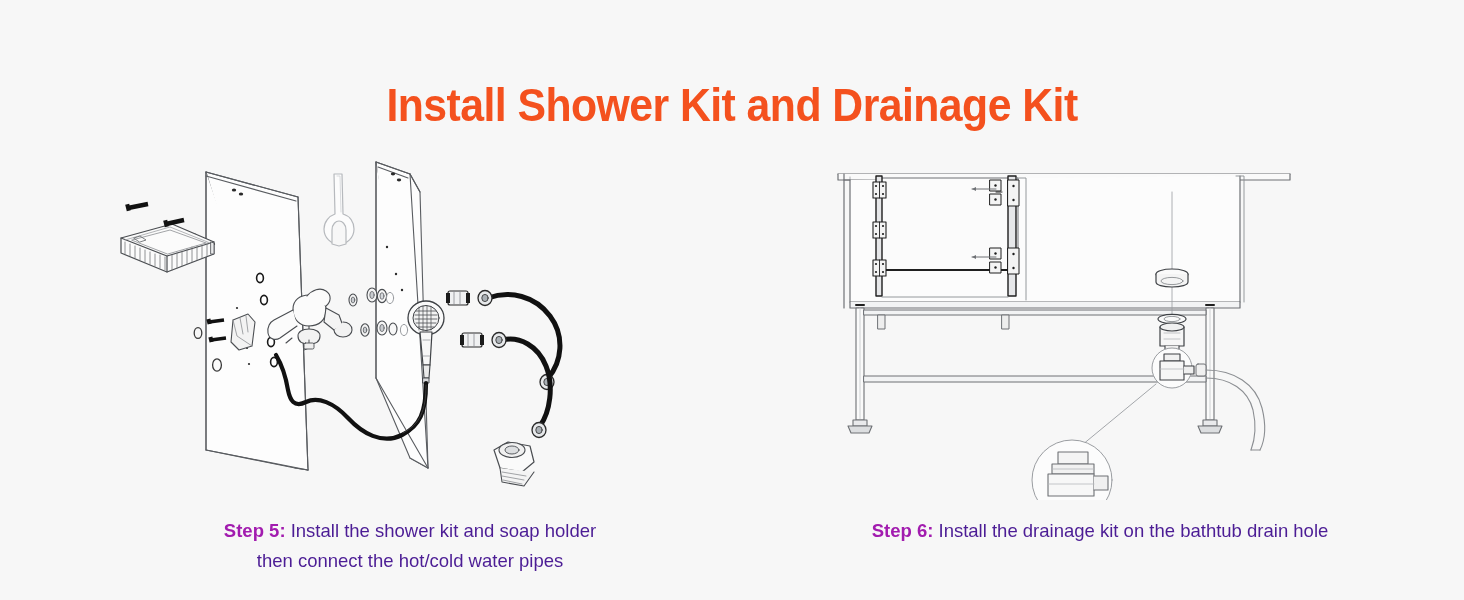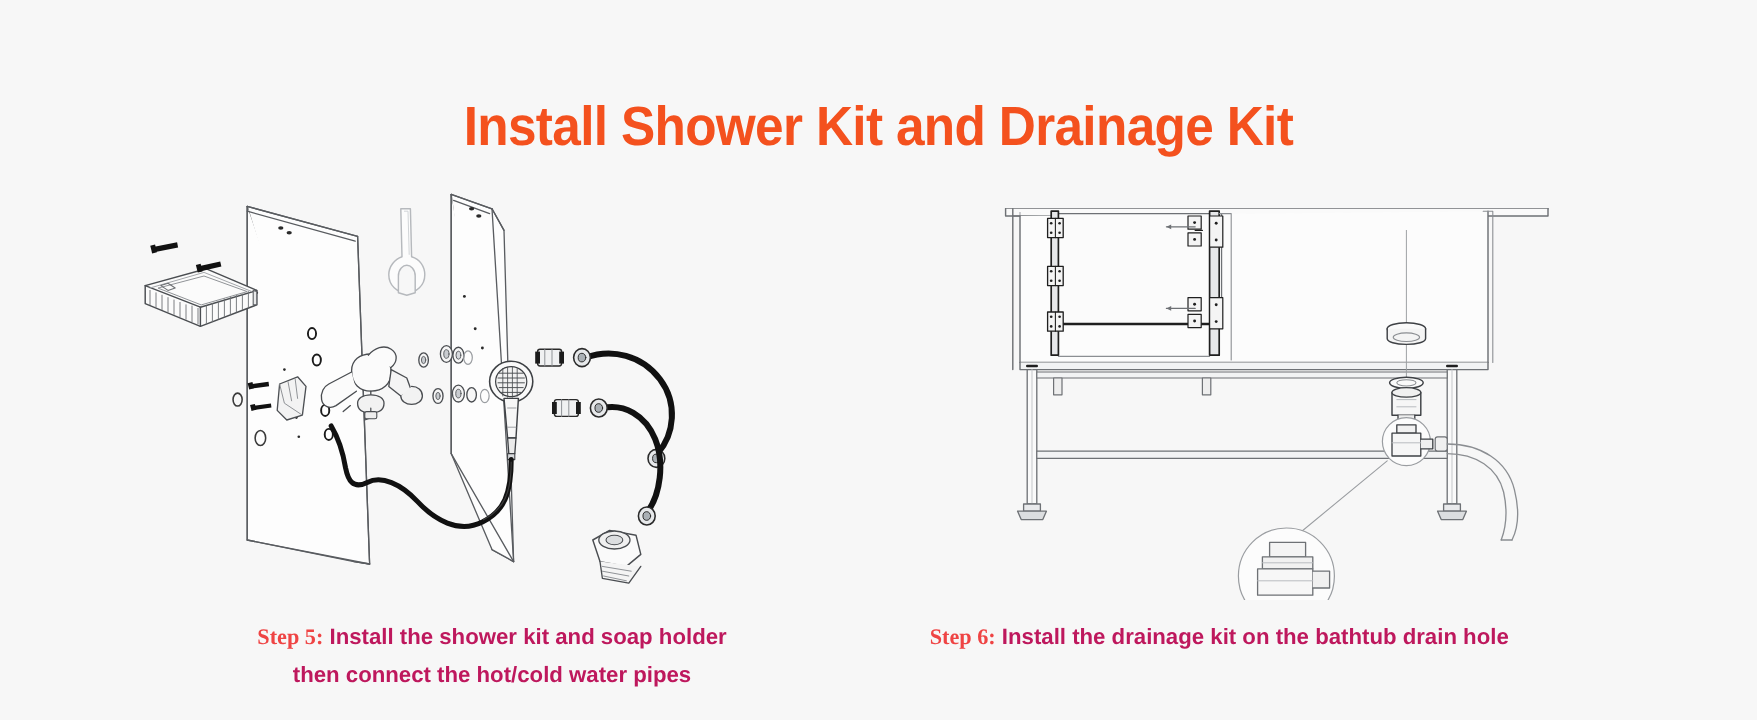--- a/index.html
+++ b/index.html
@@ -35,23 +35,23 @@
   .caption{
     position:absolute;
     text-align:center;
     font-size:18.5px;
     line-height:30px;
     color:#121212;
     font-weight:bold;
     font-family:"Liberation Sans","DejaVu Sans",sans-serif;
   }
   .cap-left {left:120px; top:516px; width:580px;}
-  .cap-right{left:716px; top:516px; width:600px;}
-  .step-no{color:#ef4444;font-weight:bold;font-family:Liberation Serif, serif;}
-  .cap-body{color:#be185d;font-weight:bold;}
+  .cap-right{left:800px; top:516px; width:600px;}
+  .step-no{color:#a21caf;font-weight:bold;}
+  .cap-body{color:#4c1d95;font-weight:normal;}
   .cap-line2{display:block;}
 </style>
 </head>
 <body>
 
 <div id="page">
 
   <div class="title">Install Shower Kit and Drainage Kit</div>
 
   <div class="figure fig-left">

